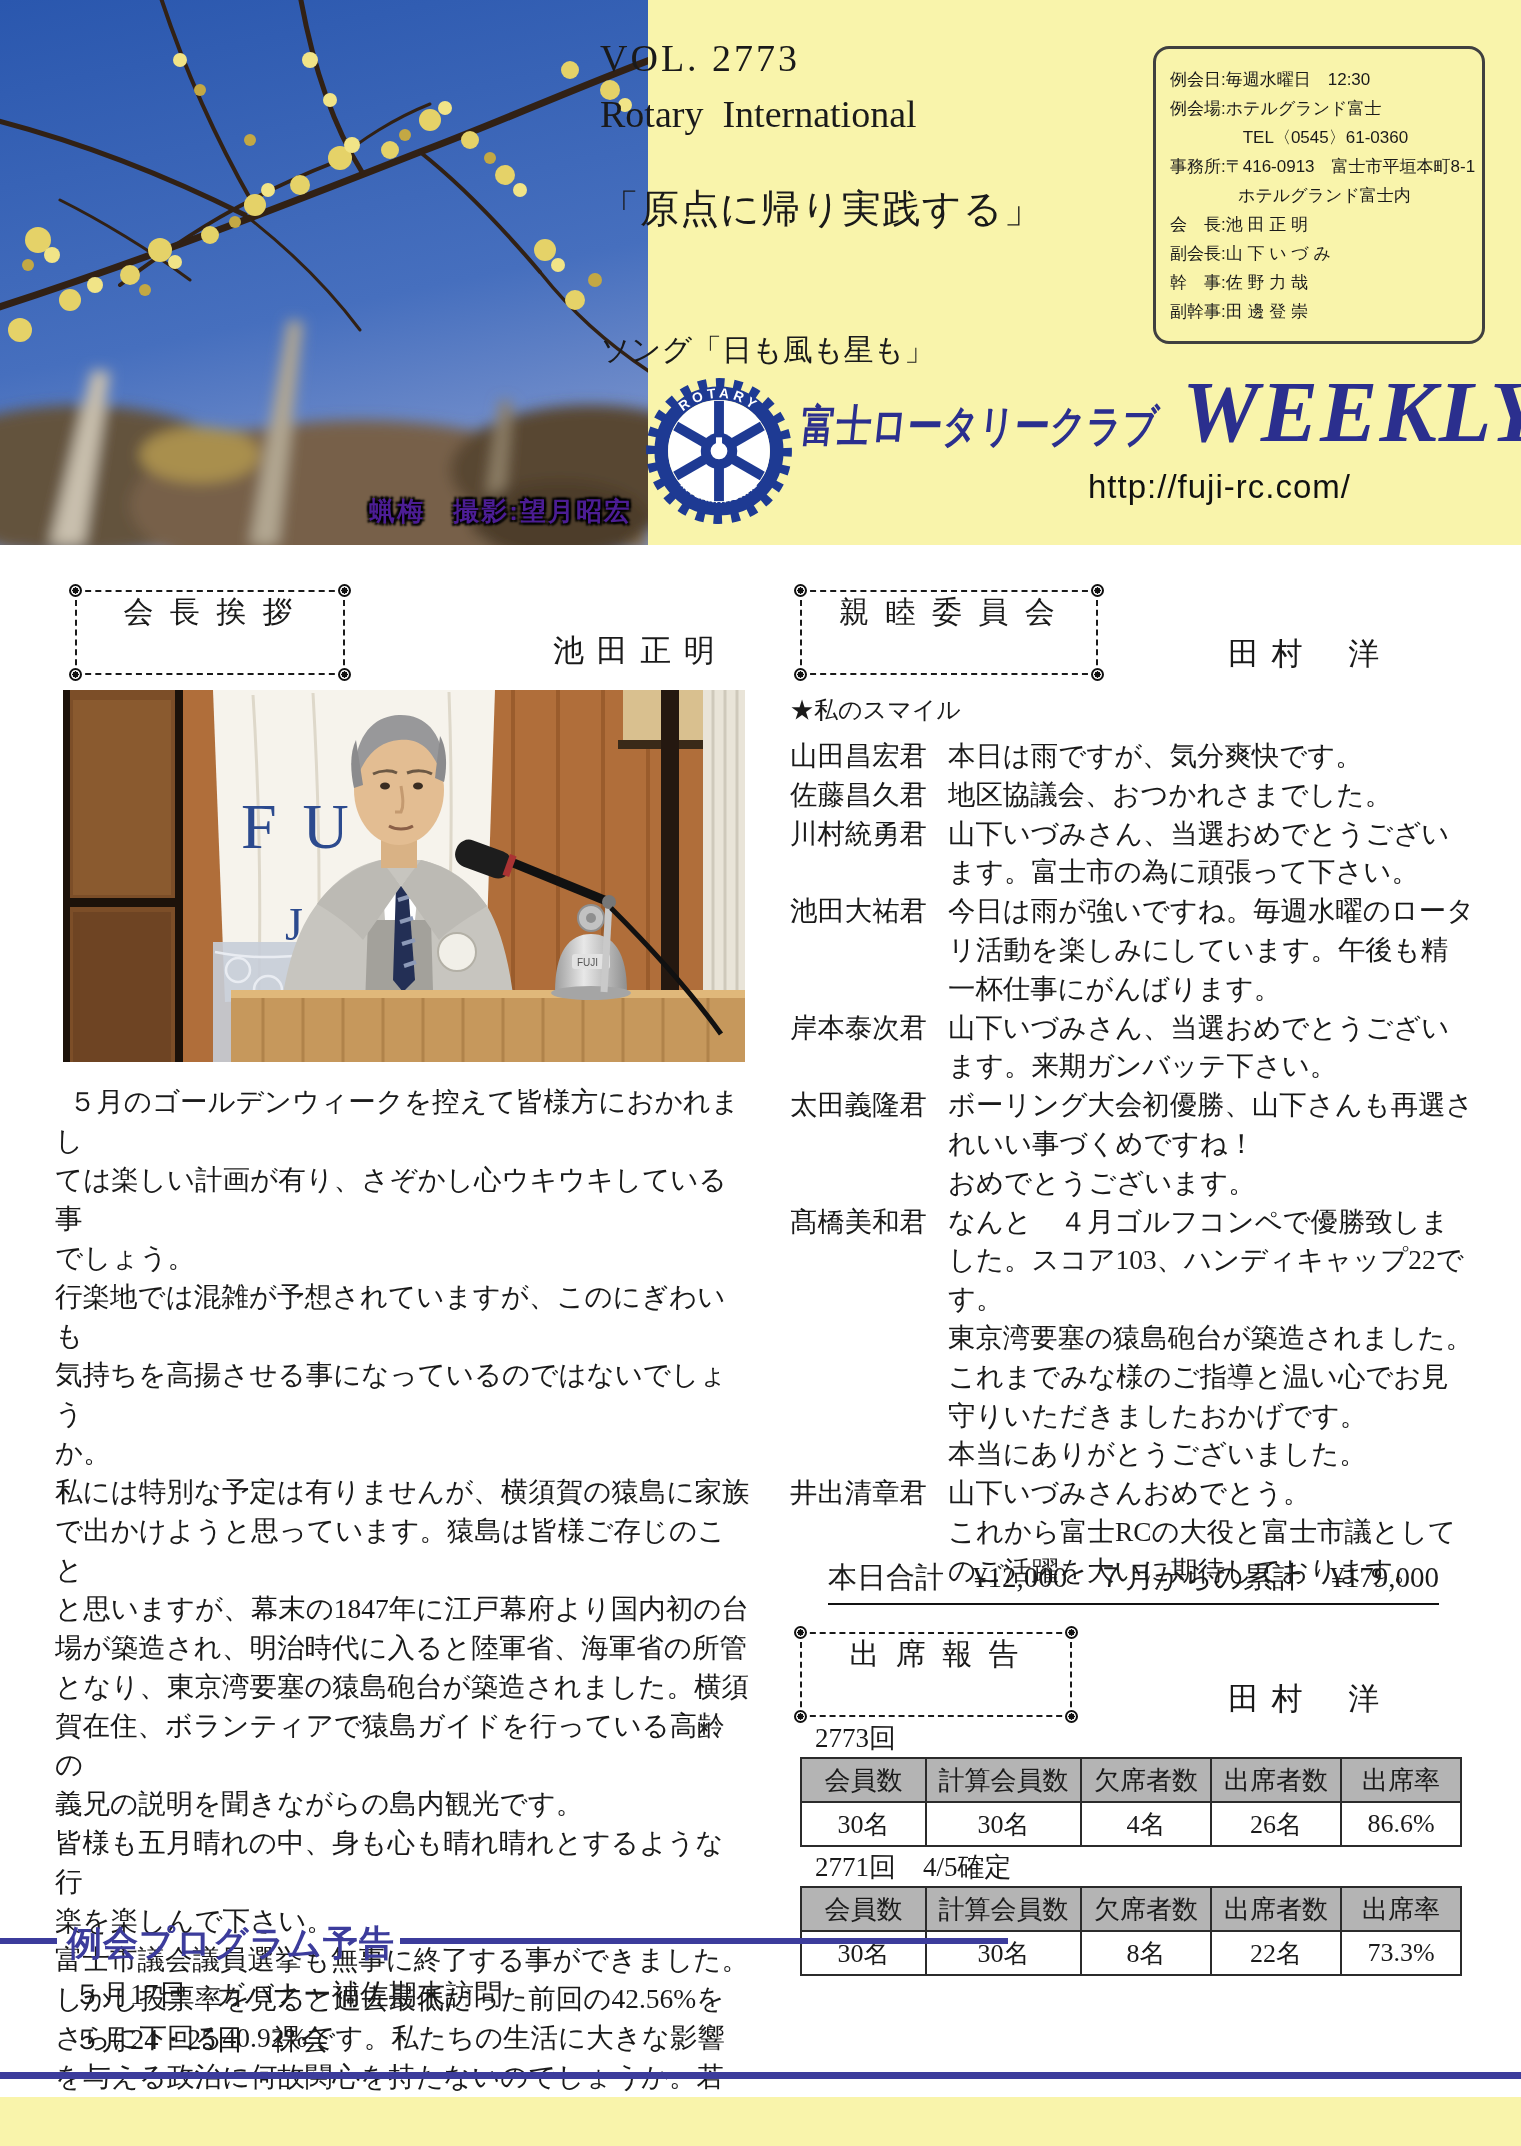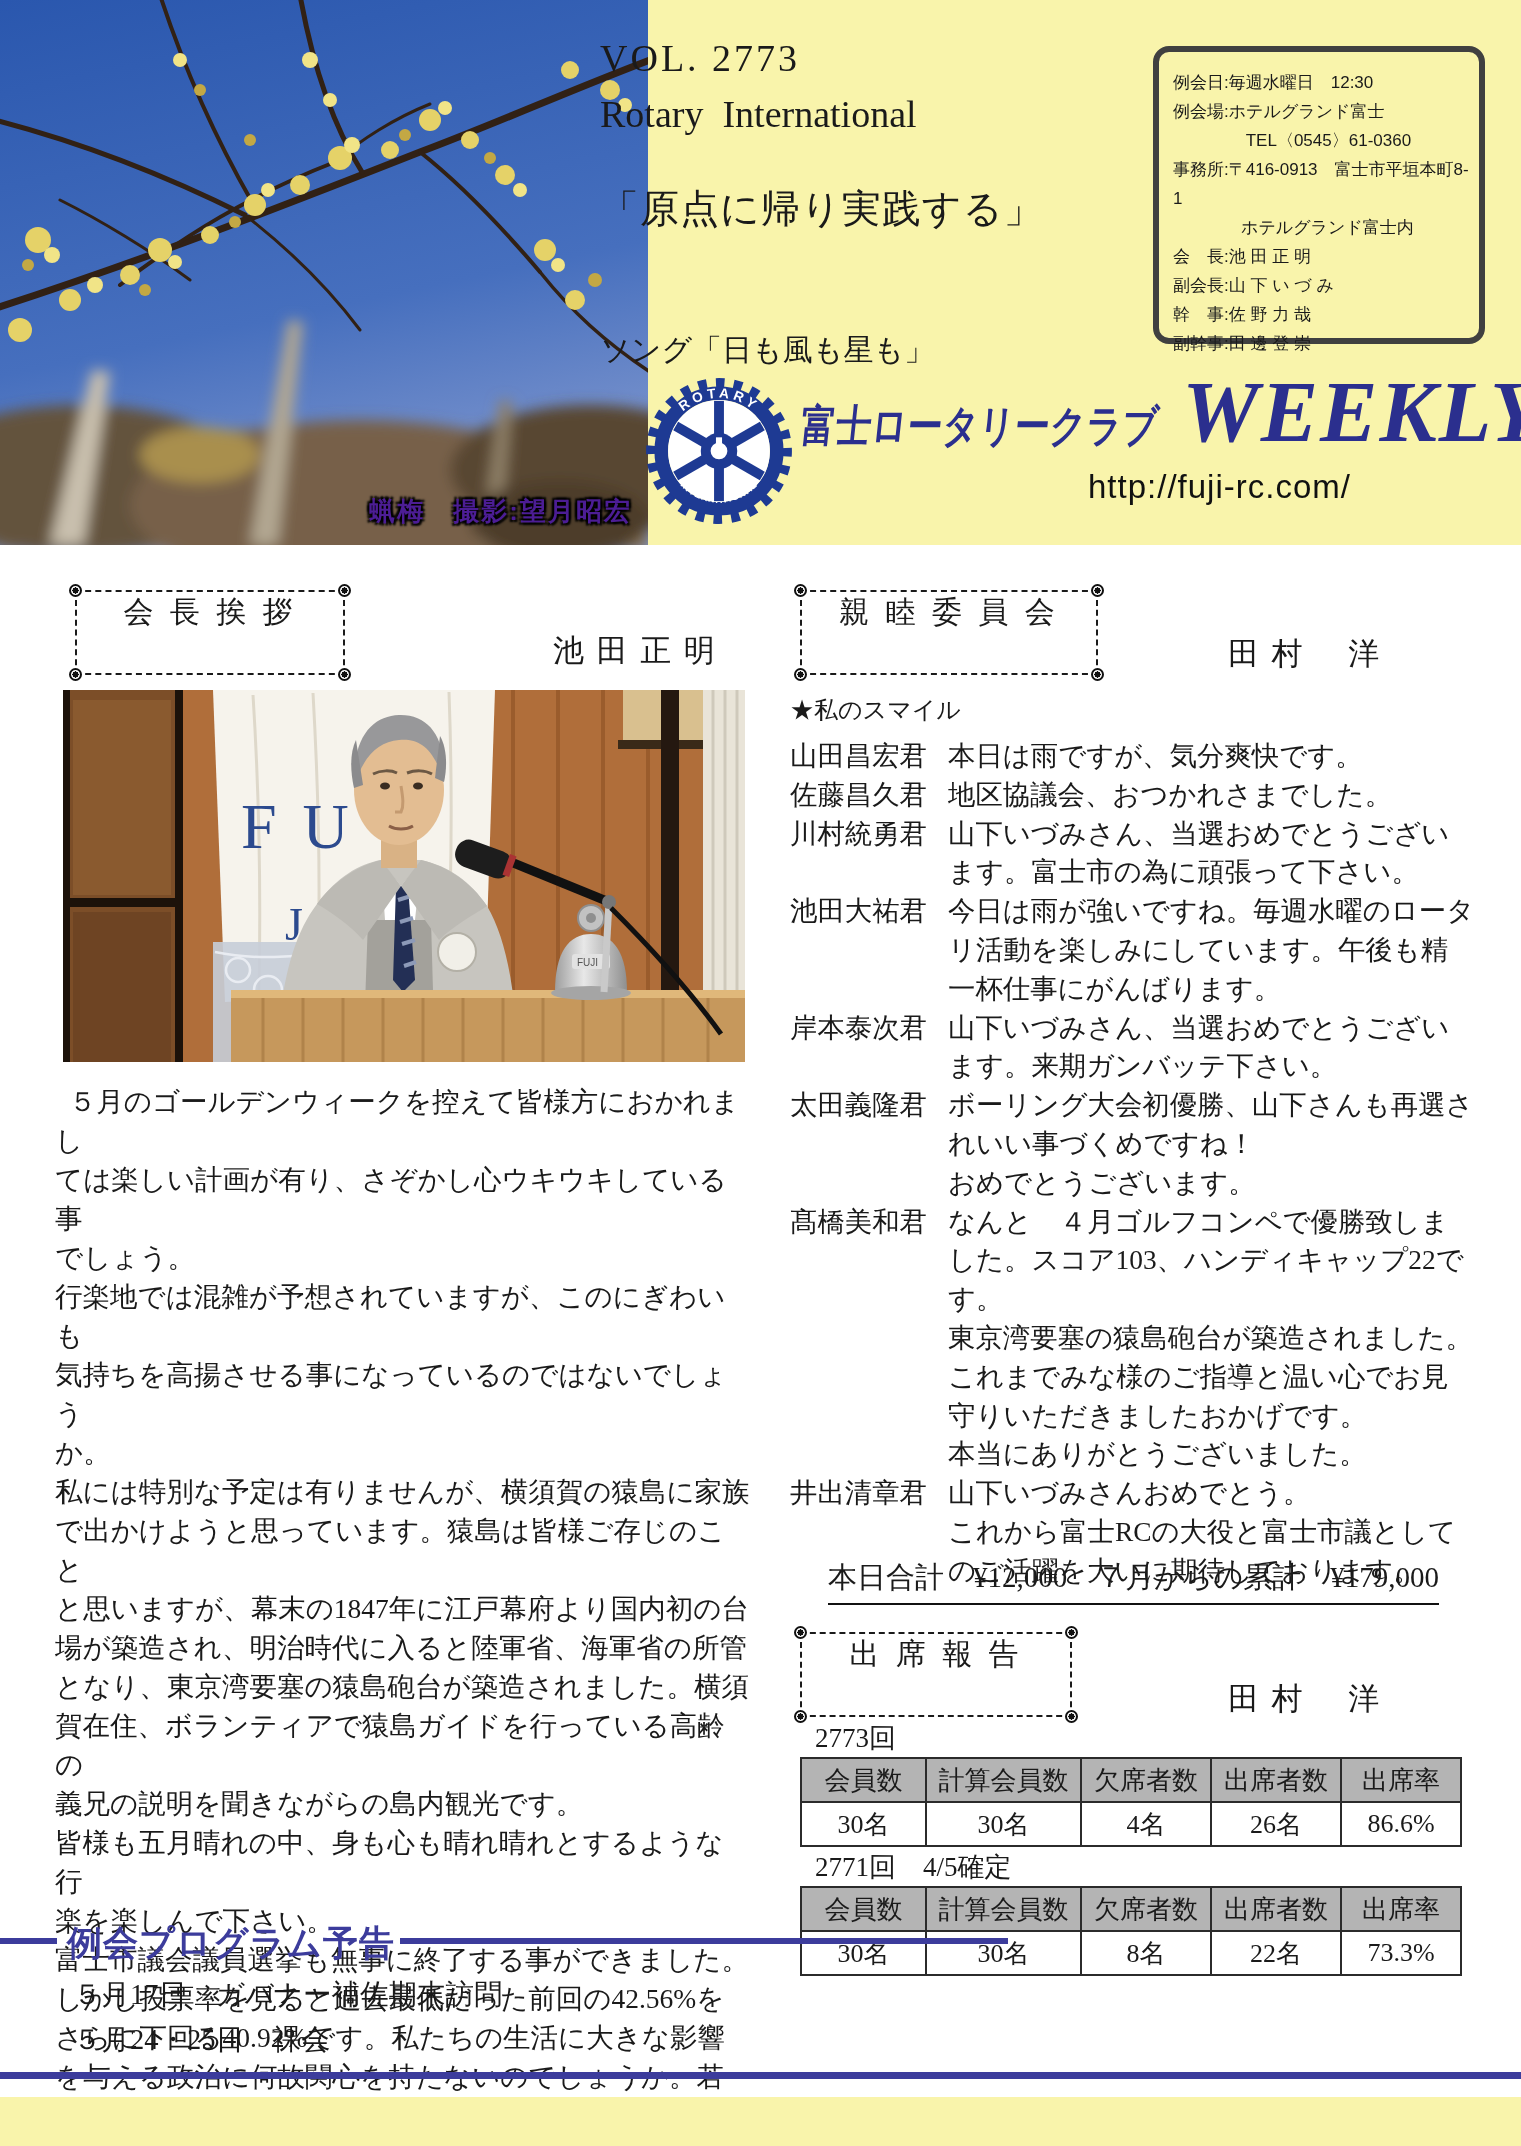--- a/index.html
+++ b/index.html
@@ -20,21 +20,21 @@
   .banner-center{position:absolute;left:600px;width:560px;}
   .vol{top:36px;font-size:38px;letter-spacing:3px;}
   .org{top:92px;font-size:38px;white-space:pre;}
   .slogan{top:182px;font-size:39px;letter-spacing:1px;}
   .meeting-row{position:absolute;left:600px;top:258px;width:580px;display:flex;justify-content:center;align-items:baseline;gap:20px;}
   .meeting-label{font-size:35px;font-weight:bold;white-space:nowrap;}
   .meeting-date{font-size:57px;white-space:nowrap;letter-spacing:1px;}
   .song{top:330px;font-size:30px;}
   .info-box{
     position:absolute;left:1153px;top:46px;width:332px;height:298px;
-    border:6px solid #404040;border-radius:16px;box-sizing:border-box;
+    border:3px solid #404040;border-radius:16px;box-sizing:border-box;
     padding:16px 4px 0 14px;
     font-family:"Liberation Sans","DejaVu Sans",sans-serif;
     font-size:17px;line-height:29px;white-space:pre-wrap;
   }
   .logo-wrap{position:absolute;left:643px;top:372px;width:152px;height:158px;}
   .brand-row{position:absolute;left:798px;top:362px;display:flex;align-items:baseline;}
   .club-name{
     display:inline-block;font-size:44px;font-weight:bold;color:#2b2f8e;
     transform:skewX(-6deg) scaleX(0.80);transform-origin:left bottom;white-space:nowrap;
   }

